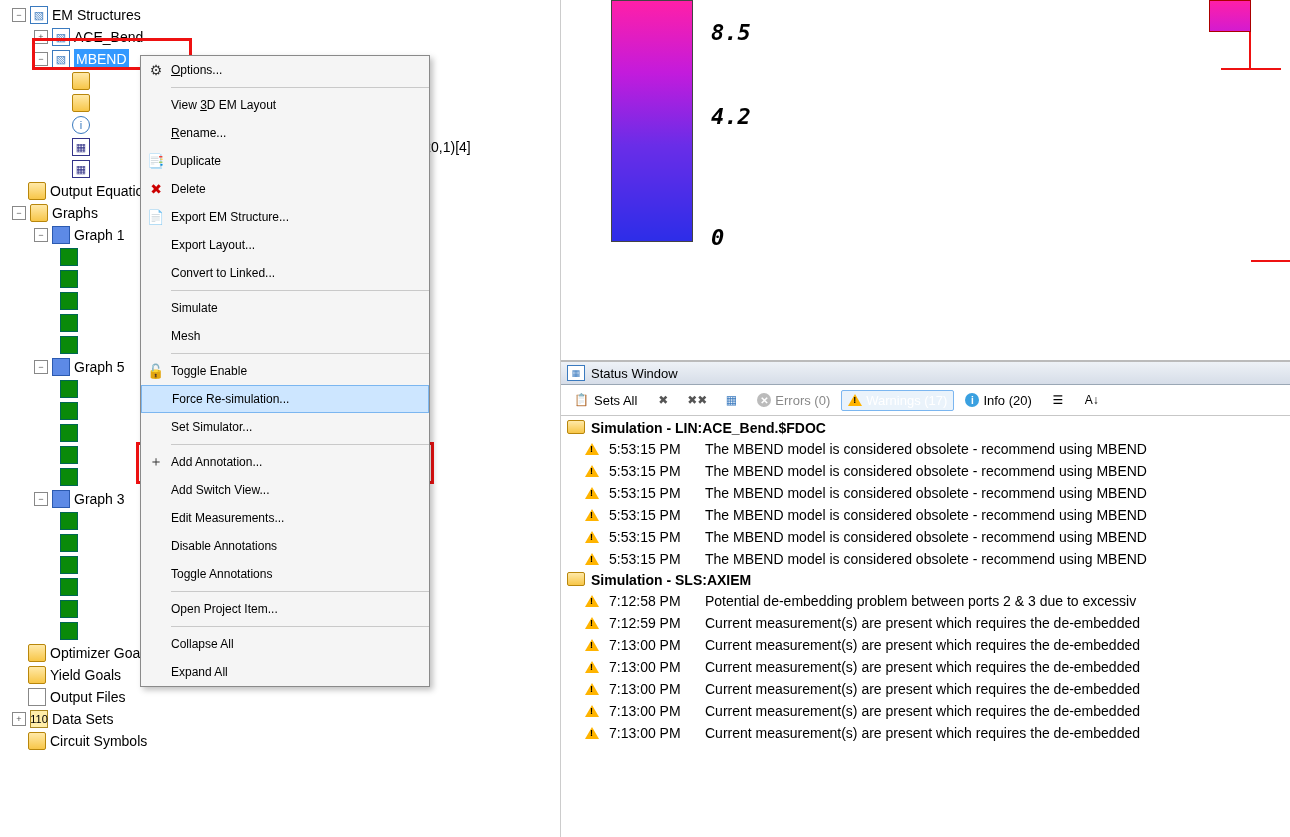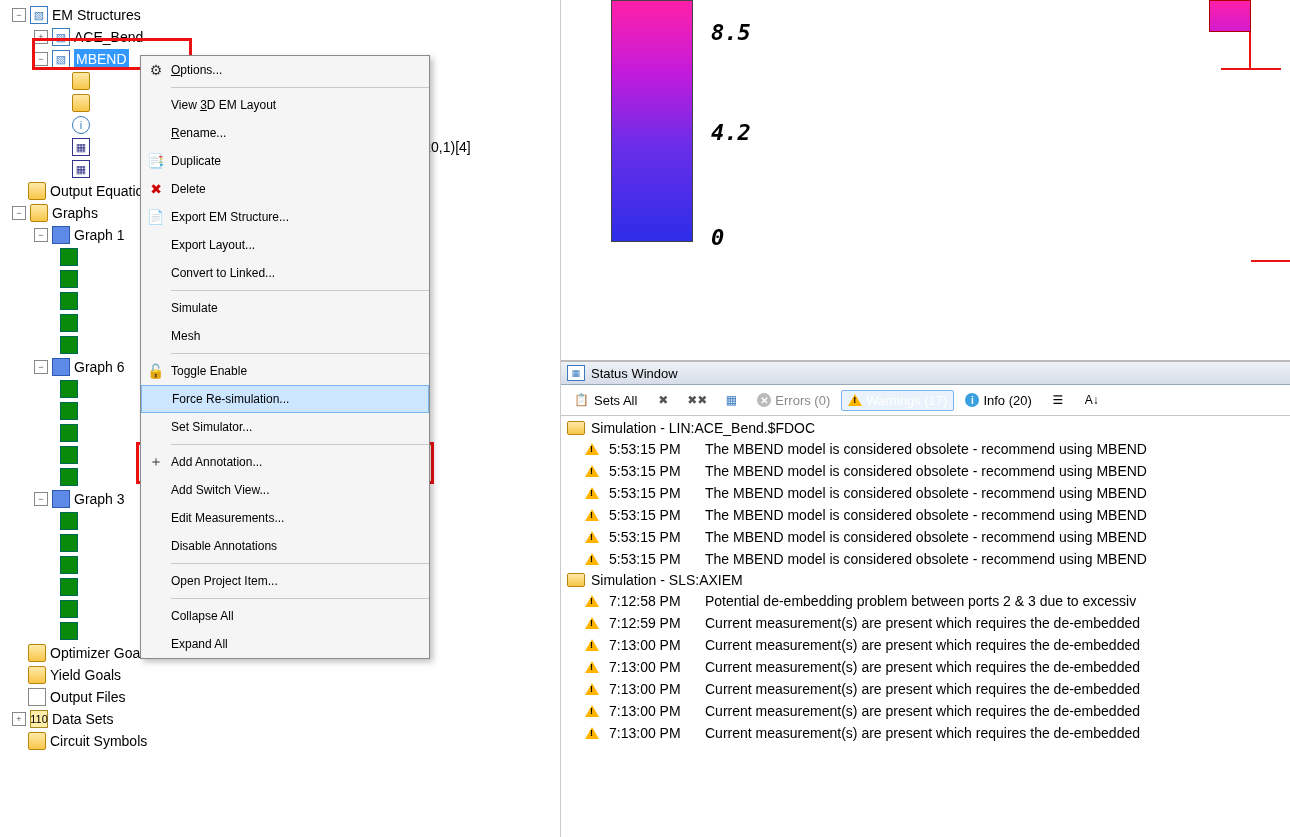--- a/index.html
+++ b/index.html
@@ -37,21 +37,21 @@
 .sh-ic{width:16px;height:14px;border:1px solid #3a7abf;background:#fff;margin-right:6px;font-size:9px;display:flex;align-items:center;justify-content:center;color:#3a7abf}
 .toolbar{height:30px;display:flex;align-items:center;gap:4px;padding:0 6px;border-bottom:1px solid #c7c7c7}
 .tbtn{display:flex;align-items:center;gap:4px;padding:2px 6px;border:1px solid transparent;border-radius:2px;font-size:13px;cursor:default}
 .tbtn.sel{border-color:#7bb6f0;background:#eaf3fb}
 .ticon{width:16px;height:16px;display:inline-flex;align-items:center;justify-content:center;font-size:12px}
 .warn-tri{width:0;height:0;border-left:7px solid transparent;border-right:7px solid transparent;border-bottom:12px solid #ffb400;position:relative}
 .warn-tri::after{content:"!";position:absolute;left:-2px;top:1px;font-size:9px;font-weight:bold;color:#000}
 .err-c{width:14px;height:14px;background:#bbb;border-radius:50%;color:#fff;display:flex;align-items:center;justify-content:center;font-size:10px;font-weight:bold}
 .info-c{width:14px;height:14px;background:#3aa0e0;border-radius:50%;color:#fff;display:flex;align-items:center;justify-content:center;font-size:10px;font-weight:bold}
 .log{flex:1;overflow:auto;font-size:14px;padding:2px 0}
-.lg-group{display:flex;align-items:center;padding:2px 6px;font-weight:normal}
+.lg-group{display:flex;padding:2px 6px;font-weight:bold}
 .fc{width:16px;height:12px;background:linear-gradient(#ffe9a8,#f7c648);border:1px solid #b8860b;border-radius:2px;margin-right:6px}
 .lg-row{display:flex;align-items:center;padding:0 6px 0 24px;height:22px;white-space:nowrap}
 .lg-time{width:96px}
 u.k{text-decoration:underline}
 </style>
 </head>
 <body>
 
 <div class="app">
 
@@ -128,21 +128,21 @@
       <div class="node" style="padding-left:52px">
           <span class="ic" style="background:#0a8a0a;border:1px solid #065"></span>
         </div>
       <div class="node" style="padding-left:52px">
           <span class="ic" style="background:#0a8a0a;border:1px solid #065"></span>
         </div>
 
       <div class="node" style="padding-left:26px">
         <span class="exp">−</span>
         <span class="ic graph"></span>
-        <span>Graph 6</span>
+        <span>Graph 5</span>
       </div>
       <div class="node" style="padding-left:52px">
           <span class="ic" style="background:#0a8a0a;border:1px solid #065"></span>
         </div>
       <div class="node" style="padding-left:52px">
           <span class="ic" style="background:#0a8a0a;border:1px solid #065"></span>
         </div>
       <div class="node" style="padding-left:52px">
           <span class="ic" style="background:#0a8a0a;border:1px solid #065"></span>
         </div>
@@ -272,20 +272,24 @@
           <span class="micon"></span>
           <span class="mtxt">Add Switch View...</span>
         </div>
         <div class="mi">
           <span class="micon"></span>
           <span class="mtxt">Edit Measurements...</span>
         </div>
         <div class="mi">
           <span class="micon"></span>
           <span class="mtxt">Disable Annotations</span>
+        </div>
+        <div class="mi">
+          <span class="micon"></span>
+          <span class="mtxt">Toggle Annotations</span>
         </div>
         <hr>
         <div class="mi">
           <span class="micon"></span>
           <span class="mtxt">Open Project Item...</span>
         </div>
         <hr>
         <div class="mi">
           <span class="micon"></span>
           <span class="mtxt">Collapse All</span>
@@ -294,21 +298,21 @@
           <span class="micon"></span>
           <span class="mtxt">Expand All</span>
         </div>
       </div>
   </div>
 
   <div class="right">
     <div class="canvas">
       <div class="cbar"></div>
       <div class="ctick" style="top:20px">8.5</div>
-      <div class="ctick" style="top:120px">4.2</div>
+      <div class="ctick" style="top:104px">4.2</div>
       <div class="ctick" style="top:225px">0</div>
       <div class="redline" style="left:688px;top:0;width:2px;height:70px"></div>
       <div class="redline" style="left:660px;top:68px;width:60px;height:2px"></div>
       <div class="redline" style="left:690px;top:260px;width:40px;height:2px"></div>
       <div style="position:absolute;left:648px;top:0;width:40px;height:30px;background:linear-gradient(#ff1fa8,#d31bd0);border:1px solid #a00"></div>
     </div>
 
     <div class="status-hdr">
       <span class="sh-ic">▦</span>
       <span>Status Window</span>

